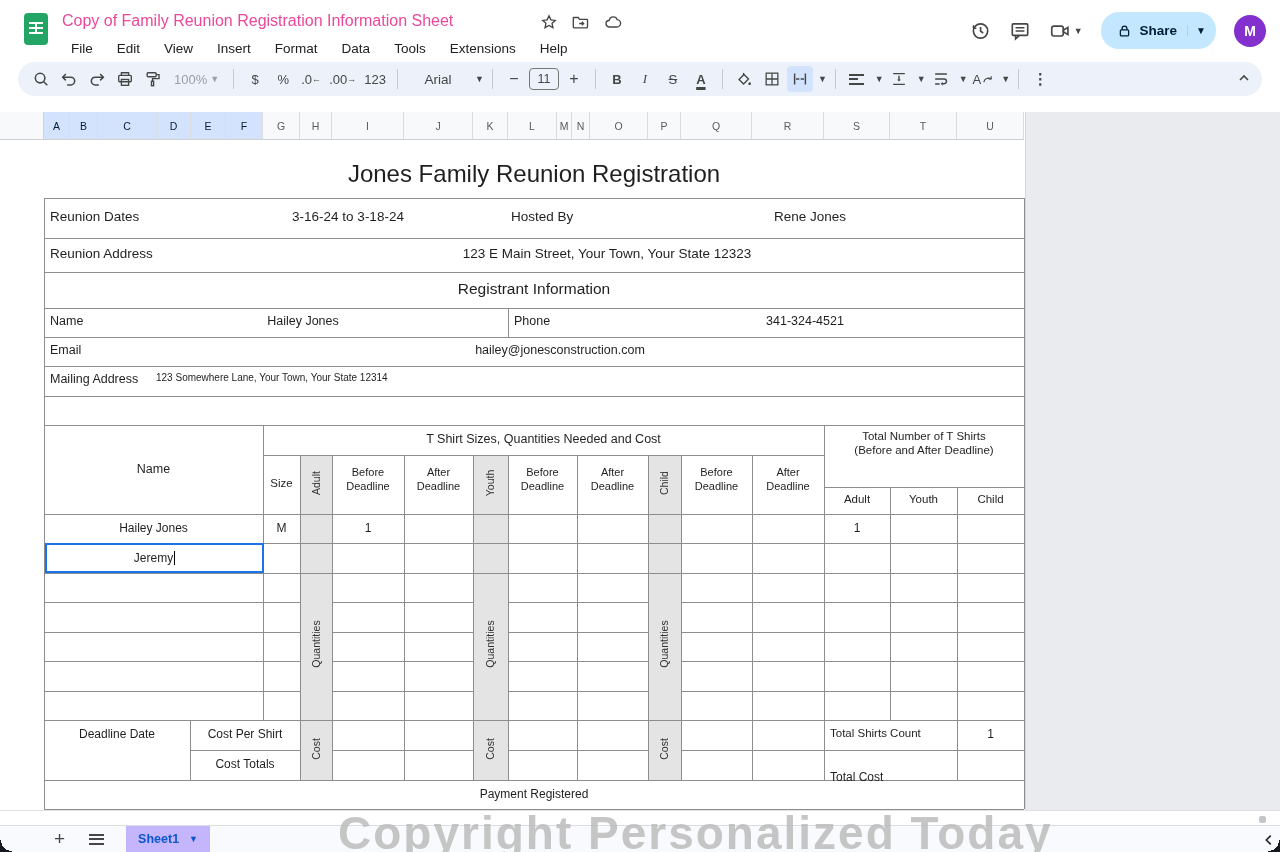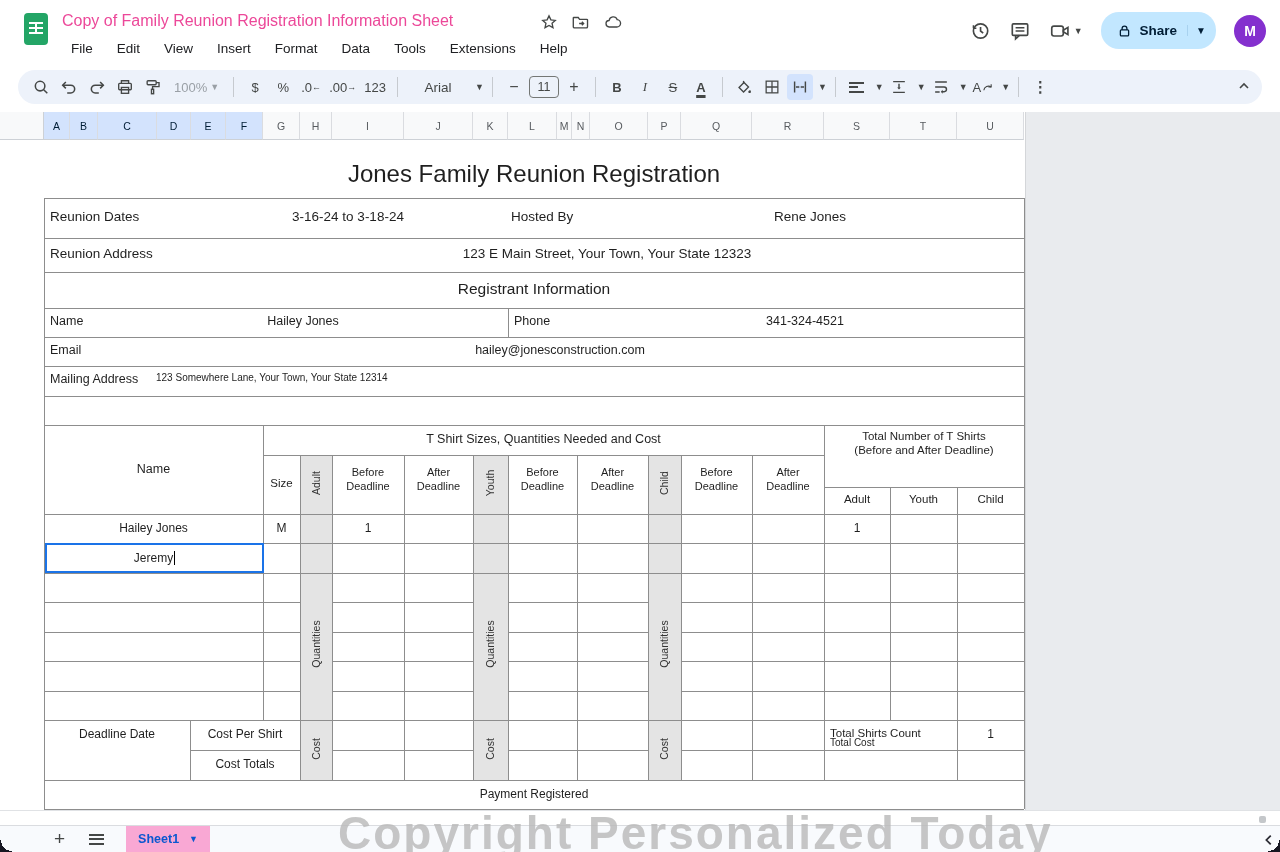--- a/index.html
+++ b/index.html
@@ -21,21 +21,21 @@
   .title-ic { position:absolute; top:13px; color:#444746; }
   #menubar { position:absolute; left:64px; top:39px; display:flex; gap:10px; }
   #menubar .menu { font-size:13.5px; color:#202124; padding:2px 7px; border-radius:6px; cursor:default; }
   #tb-right { position:absolute; right:14px; top:12px; display:flex; align-items:center; gap:18px; }
   #share-pill { display:flex; align-items:center; gap:8px; background:#c2e7ff; border-radius:18px; height:37px; padding:0 10px 0 16px; }
   #share-pill .share-txt { font-size:13.5px; font-weight:bold; color:#001d35; }
   #share-pill .share-dd { border-left:1px solid #a8d2ef; padding-left:8px; margin-left:2px; color:#001d35; font-size:10px; }
   #avatar { width:32px; height:32px; border-radius:50%; background:#8430ce; color:#fff; font-size:14px; font-weight:bold; display:flex; align-items:center; justify-content:center; }
 
   
-  #toolbar { position:absolute; left:18px; top:70px; width:1244px; height:34px; background:#edf2fa; border-radius:17px; display:flex; align-items:center; padding:0 10px; gap:2px; }
+  #toolbar { position:absolute; left:18px; top:62px; width:1244px; height:34px; background:#edf2fa; border-radius:17px; display:flex; align-items:center; padding:0 10px; gap:2px; }
   .tbtn { height:26px; min-width:26px; display:flex; align-items:center; justify-content:center; border-radius:4px; color:#444746; font-size:13px; padding:0 3px; position:relative; }
   .tbtn.txt { font-size:13px; }
   .tsep { width:1px; height:20px; background:#c6cacf; margin:0 6px; flex:0 0 auto; }
   .dd { font-size:9px; color:#444746; margin-left:3px; }
   #zoom-ctl { color:#9aa0a6; font-size:13px; padding:0 6px; }
   #font-name { font-size:13.5px; color:#444746; min-width:64px; text-align:left; }
   #font-size-box { width:30px; height:22px; border:1px solid #747775; border-radius:4px; font-size:12.5px; color:#444746; display:flex; align-items:center; justify-content:center; }
   .underA { text-decoration:underline; text-decoration-thickness:2.5px; text-underline-offset:3px; font-weight:bold; }
   #merge-btn { background:#d3e3fd; }
   .bars { display:inline-block; width:15px; }
@@ -65,21 +65,21 @@
   #active-cell { position:absolute; left:45px; top:543px; width:219px; height:30px; border:2px solid #1a73e8; background:#fff; display:flex; align-items:center; justify-content:center; font-size:12px; z-index:6; }
   .caret { display:inline-block; width:1px; height:14px; background:#000; margin-left:1px; vertical-align:middle; }
   #watermark { position:absolute; left:338px; top:666px; font-size:46px; font-weight:bold; letter-spacing:2px; color:#b9b9b9; opacity:.8; z-index:5; white-space:nowrap; }
 
   
   #hscroll { position:absolute; left:0; top:810px; width:1280px; height:16px; background:#fff; border-top:1px solid #e0e2e5; border-bottom:1px solid #dadce0; }
   #hscroll .nub { position:absolute; right:14px; top:5px; width:7px; height:7px; background:#c4c7ca; border-radius:2px; }
   #tabbar { position:absolute; left:0; top:826px; width:1280px; height:26px; background:#f8fafd; display:flex; align-items:center; }
   #add-sheet { margin-left:54px; font-size:19px; color:#444746; }
   #all-sheets { margin-left:24px; }
-  #sheet-tab { margin-left:22px; height:26px; background:#f9a8d4; display:flex; align-items:center; padding:0 12px; gap:7px; }
+  #sheet-tab { margin-left:22px; height:26px; background:#c4b5fd; display:flex; align-items:center; padding:0 12px; gap:7px; }
   #sheet-tab .tabname { font-size:12.5px; font-weight:bold; color:#0b57d0; }
   #sheet-tab .dd { color:#0b57d0; }
   #corner-bl,#corner-br { position:absolute; bottom:0; width:12px; height:12px; z-index:9; }
   #corner-bl { left:0; background:radial-gradient(circle at 12px 0, rgba(0,0,0,0) 11px, #171722 11px); }
   #corner-br { right:0; background:radial-gradient(circle at 0 0, rgba(0,0,0,0) 11px, #171722 11px); }
   #back-chevron { position:absolute; right:4px; top:833px; color:#2b2b33; z-index:10; }
 </style>
 </head>
 <body>
 
@@ -446,21 +446,21 @@
     <div class="vtext" style="left:604px;top:498px">Quantities</div>
 
     <div class="ctext" style="left:44px;top:587px;width:146px;font-size:12px">Deadline Date</div>
     <div class="ctext" style="left:190px;top:587px;width:110px;font-size:12px">Cost Per Shirt</div>
     <div class="ctext" style="left:190px;top:617px;width:110px;font-size:12px">Cost Totals</div>
     <div class="vtext" style="left:256px;top:603px">Cost</div>
     <div class="vtext" style="left:430px;top:603px">Cost</div>
     <div class="vtext" style="left:604px;top:603px">Cost</div>
     <div class="ltext" style="left:830px;top:587px;font-size:11.5px">Total Shirts Count</div>
     <div class="ctext" style="left:957px;top:587px;width:67px;font-size:12px">1</div>
-    <div class="ltext" style="left:830px;top:597px;font-size:10px">Total Cost</div>
+    <div class="ltext" style="left:830px;top:630px;font-size:12px">Total Cost</div>
 
     <div class="ctext" style="left:44px;top:647px;width:980px;font-size:12px">Payment Registered</div>
 
     <div id="watermark">Copyright Personalized Today</div>
   </div>
 
   <div id="active-cell" style="top:431px">
     <span>Jeremy</span>
       <span class="caret"></span>
   </div>

